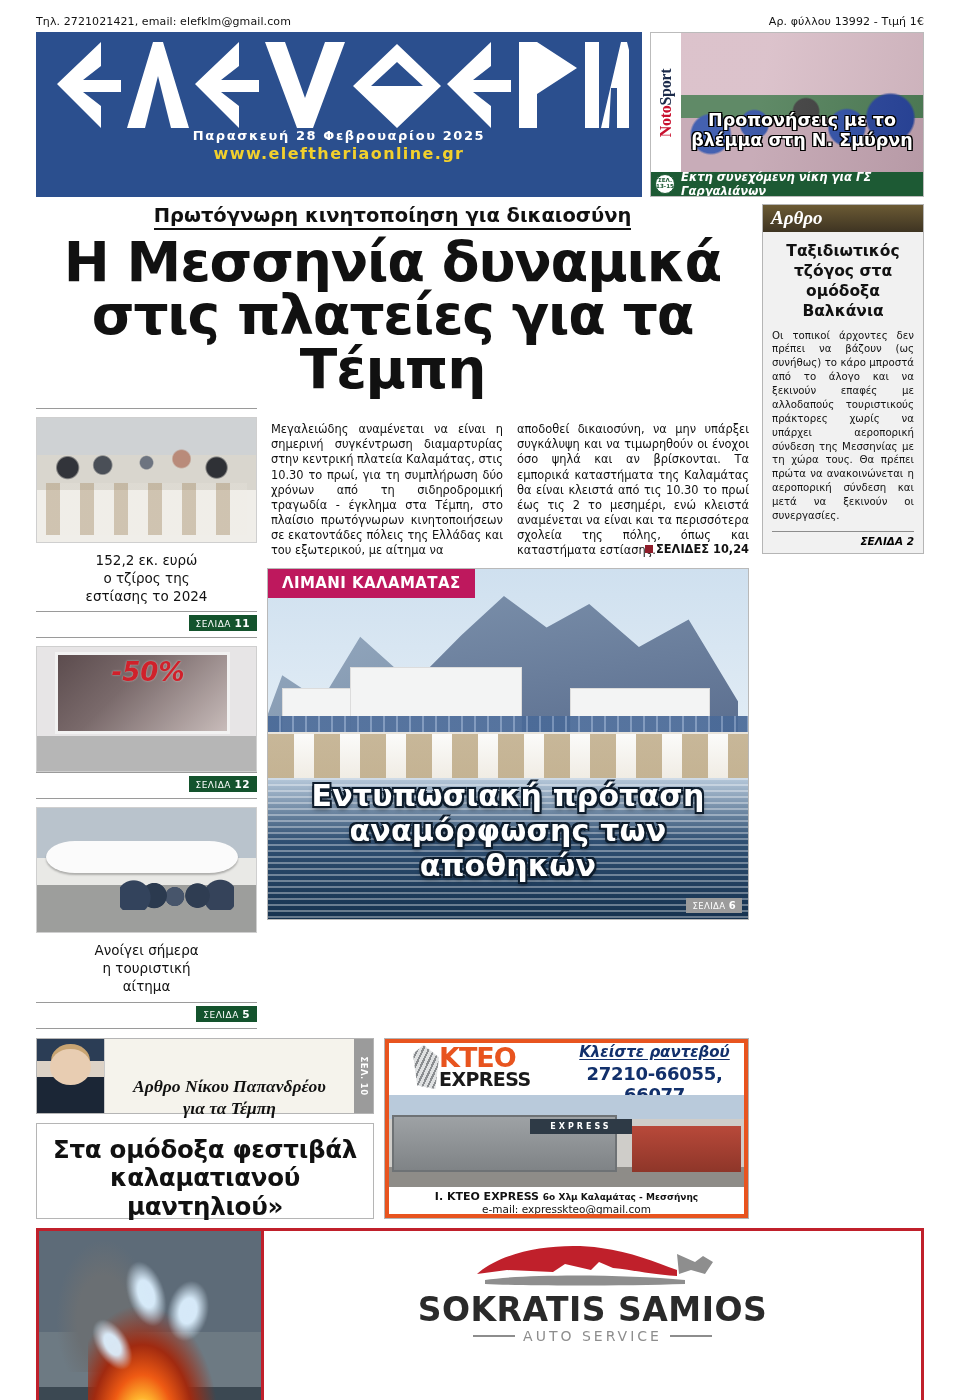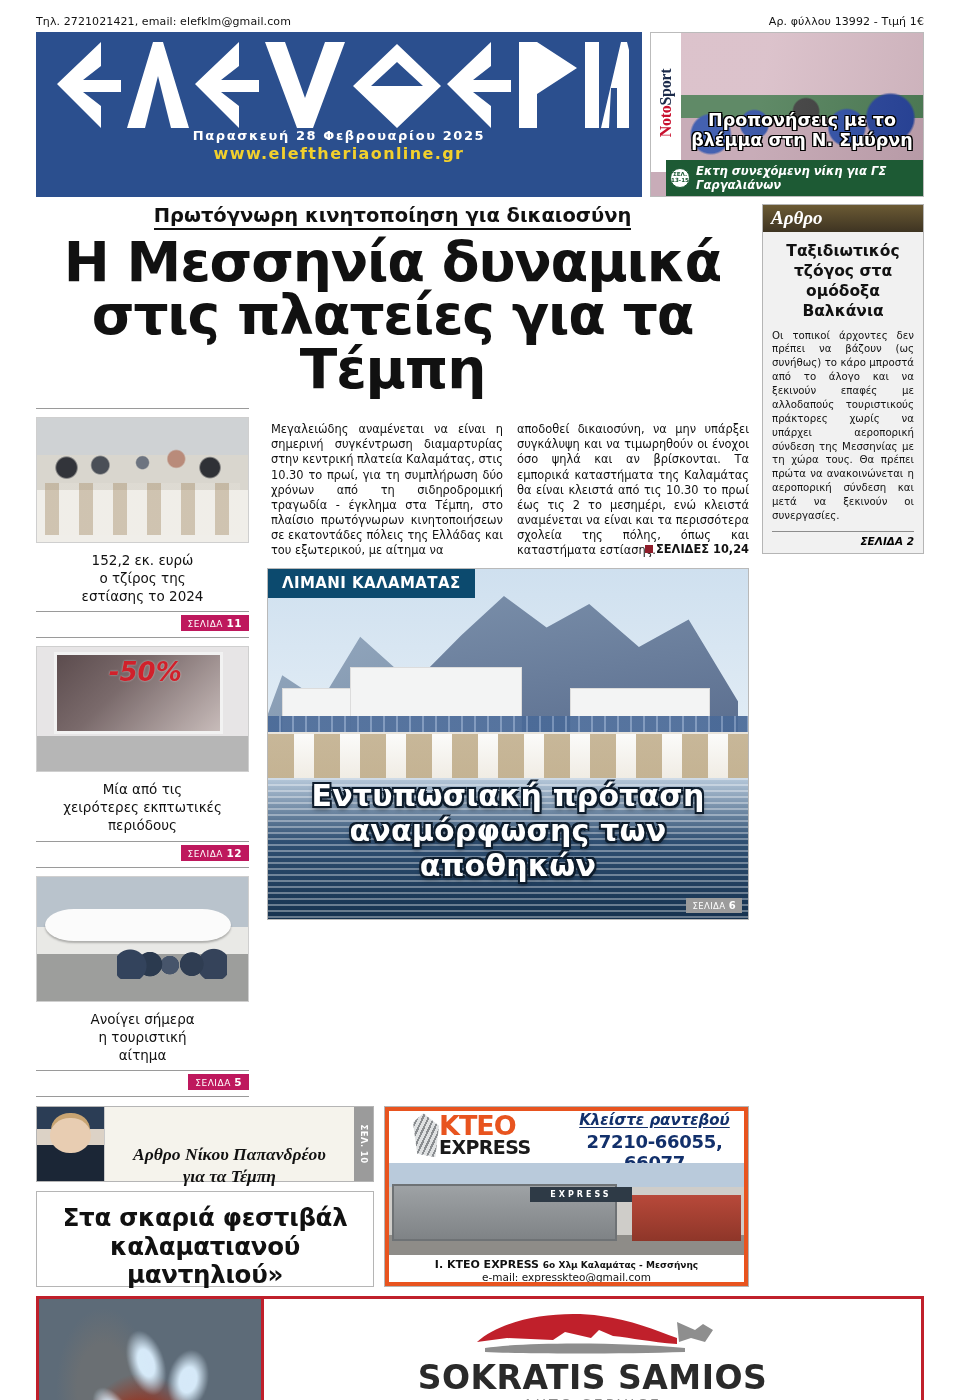--- a/index.html
+++ b/index.html
@@ -77,24 +77,23 @@
   }
   .noto-red { color: #c8102e; }
   .noto-dark { color: #1b2a4a; }
   .sport-headline {
     position: absolute; left: 36px; right: 6px; top: 78px;
     color: #fff; font-weight: bold; font-size: 17.5px; line-height: 1.12;
     text-align: center;
     text-shadow: 1.4px 1.4px 0 #000, -1.2px 1.2px 0 #000, 1.2px -1.2px 0 #000, -1.2px -1.2px 0 #000;
   }
   .sport-strip {
-    position: absolute; left: 0; right: 0; bottom: 0; height: 36px;
+    position: absolute; left: 0; right: 0; bottom: 0; height: 24px;
     background: #1d5a34; color: #fff; display: flex; align-items: center; gap: 6px;
     padding-left: 4px;
-    margin-left: 15px;
   }
   .sel-circle {
     width: 20px; height: 20px; border-radius: 50%; background: #fff; color: #1d5a34;
     border: 1px solid #1d5a34;
     display: flex; flex-direction: column; align-items: center; justify-content: center;
     font-size: 5.6px; font-weight: bold; line-height: 1.05; flex: 0 0 auto;
   }
   .sport-strip-text { font-size: 11.6px; font-weight: bold; font-style: italic; }
 
   
@@ -126,21 +125,21 @@
   .sq { display: inline-block; width: 8px; height: 8px; background: #8e1d2a; margin-right: 3px; }
 
   
   .rail { width: 236px; float: left; }
   .rail-item { border-bottom: 1px solid #9a9a9a; padding: 8px 0 6px; }
   .rail-item:first-child { border-top: 1px solid #9a9a9a; }
   .rail-photo { width: 100%; height: 126px; border: 1px solid #cfcfcf; background: #ddd; position: relative; overflow: hidden; }
   .rail-cap { text-align: center; font-size: 13.5px; line-height: 1.32; padding: 9px 4px 6px; color: #111; }
   .sel-row { display: flex; justify-content: flex-end; border-top: 1px solid #9a9a9a; padding-top: 3px; }
   .sel-tag {
-    background: #be185d; color: #fff; font-size: 9px; padding: 2px 7px 2px 7px;
+    background: #14532d; color: #fff; font-size: 9px; padding: 2px 7px 2px 7px;
     letter-spacing: .5px;
   }
   .sel-tag b { font-size: 10.5px; }
 
   
   .ph-cafe {
     background:
       radial-gradient(circle at 14% 40%, #32343a 0 5%, transparent 6%),
       radial-gradient(circle at 30% 38%, #4a4f57 0 5%, transparent 6%),
       radial-gradient(circle at 50% 36%, #6d7480 0 4.5%, transparent 5.5%),
@@ -237,21 +236,21 @@
     content:""; position:absolute; inset:0;
     background: repeating-linear-gradient(90deg, rgba(182,160,120,.75) 0 26px, rgba(255,255,255,.0) 26px 46px);
   }
   .sea {
     position:absolute; left:0; right:0; top:59.5%; bottom:0;
     background:
       repeating-linear-gradient(180deg, rgba(255,255,255,.35) 0 2px, rgba(255,255,255,0) 2px 6px),
       linear-gradient(#b6c8da, #2f4f72 45%, #16324f);
   }
   .feat-tag {
-    position:absolute; left:0; top:0; background:#0c4a6e; color:#fff;
+    position:absolute; left:0; top:0; background:#be185d; color:#fff;
     font-weight:bold; font-size:15px; padding:5px 14px 6px; letter-spacing:.4px;
   }
   .feat-head {
     position:absolute; left:0; right:0; top:60%;
     text-align:center; color:#fff; font-weight:bold; font-size:30px; line-height:1.16;
     text-shadow: 2px 2px 0 #0d1c2c, -2px 2px 0 #0d1c2c, 2px -2px 0 #0d1c2c, -2px -2px 0 #0d1c2c,
                  0 3px 5px rgba(0,0,0,.55);
     letter-spacing:.2px;
   }
   .feat-sel {
@@ -464,25 +463,20 @@
             <div class="sel-row">
               <div class="sel-tag">
                 <span>ΣΕΛΙΔΑ</span>
                 <b>11</b>
               </div>
             </div>
           </div>
 
           <div class="rail-item">
             <div class="rail-photo ph-shop"></div>
-            <div class="rail-cap">
-              <div>Μία από τις</div>
-              <div>χειρότερες εκπτωτικές</div>
-              <div>περιόδους</div>
-            </div>
             <div class="sel-row">
               <div class="sel-tag">
                 <span>ΣΕΛΙΔΑ</span>
                 <b>12</b>
               </div>
             </div>
           </div>
 
           <div class="rail-item">
             <div class="rail-photo ph-plane"></div>
@@ -493,21 +487,21 @@
             </div>
             <div class="sel-row">
               <div class="sel-tag">
                 <span>ΣΕΛΙΔΑ</span>
                 <b>5</b>
               </div>
             </div>
           </div>
         </div>
 
-        <div style="flex:1;margin-left:8px;">
+        <div style="flex:1;">
           <div class="lead-cols">
             <div class="lead-col">
               <p>Μεγαλειώδης αναμένεται να είναι η σημερινή συγκέντρωση διαμαρτυρίας στην κεντρική πλατεία Καλαμάτας, στις 10.30 το πρωί, για τη συμπλήρωση δύο χρόνων από τη σιδηροδρομική τραγωδία - έγκλημα στα Τέμπη, στο πλαίσιο πρωτόγνωρων κινητοποιήσεων σε εκατοντάδες πόλεις της Ελλάδας και του εξωτερικού, με αίτημα να</p>
             </div>
             <div class="lead-col">
               <p>αποδοθεί δικαιοσύνη, να μην υπάρξει συγκάλυψη και να τιμωρηθούν οι ένοχοι όσο ψηλά και αν βρίσκονται. Τα εμπορικά καταστήματα της Καλαμάτας θα είναι κλειστά από τις 10.30 το πρωί έως τις 2 το μεσημέρι, ενώ κλειστά αναμένεται να είναι και τα περισσότερα σχολεία της πόλης, όπως και καταστήματα εστίασης.</p>
               <div style="text-align:right; margin-top:-16px;">
                 <span class="sq"></span><span class="pages-ref">ΣΕΛΙΔΕΣ 10,24</span>
               </div>
             </div>
@@ -549,21 +543,21 @@
                 <div>για τα Τέμπη</div>
               </div>
             </div>
             <div class="pap-sel">
               <span>ΣΕΛ. 10</span>
             </div>
           </div>
 
           <div class="skaria">
             <div class="skaria-title">
-              <div>Στα σκαριά φεστιβάλ</div>
+              <div>Στα ομόδοξα φεστιβάλ</div>
               <div>καλαματιανού μαντηλιού»</div>
             </div>
             <div class="skaria-sel">
               <div class="sel-tag">
                 <span>ΣΕΛΙΔΑ</span>
                 <b>4</b>
               </div>
             </div>
           </div>
         </div>

